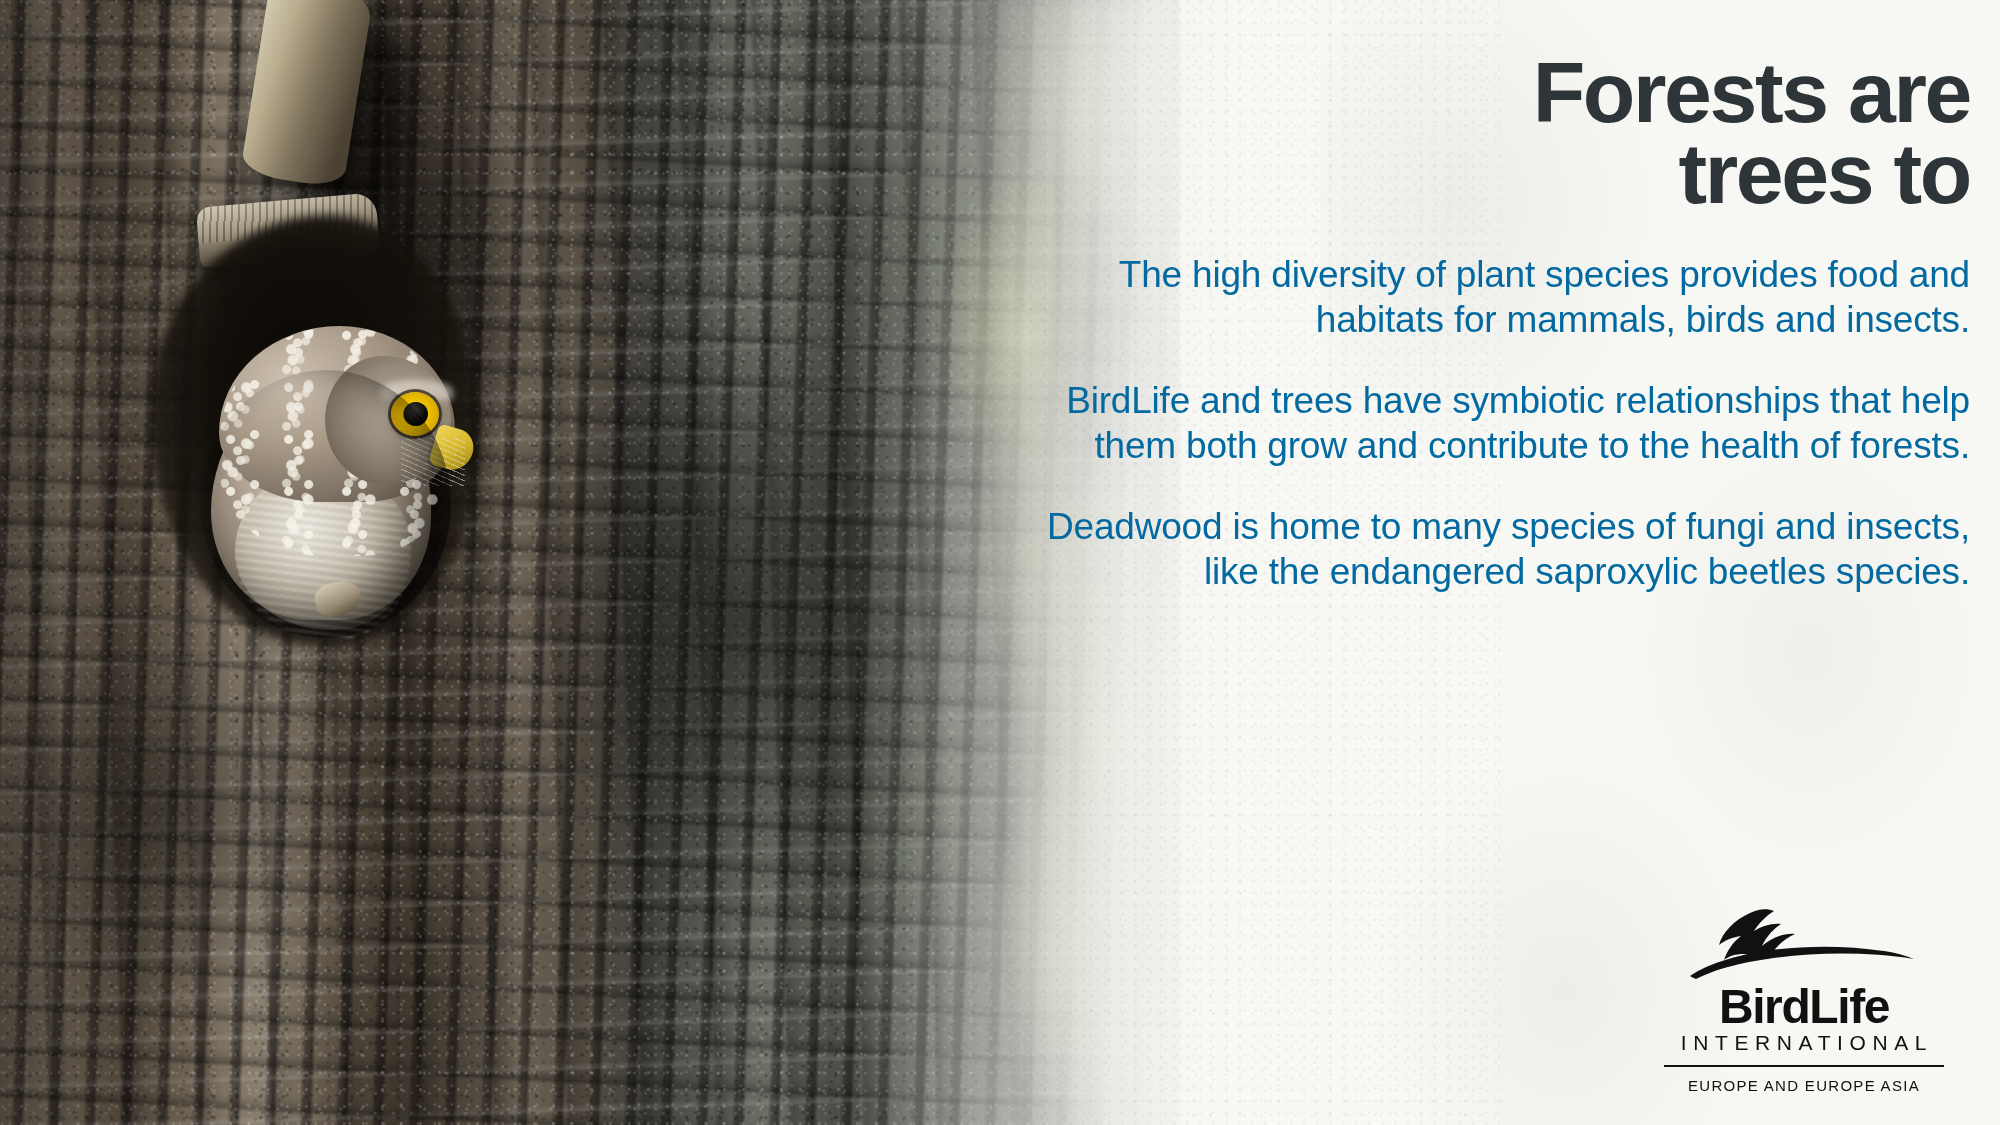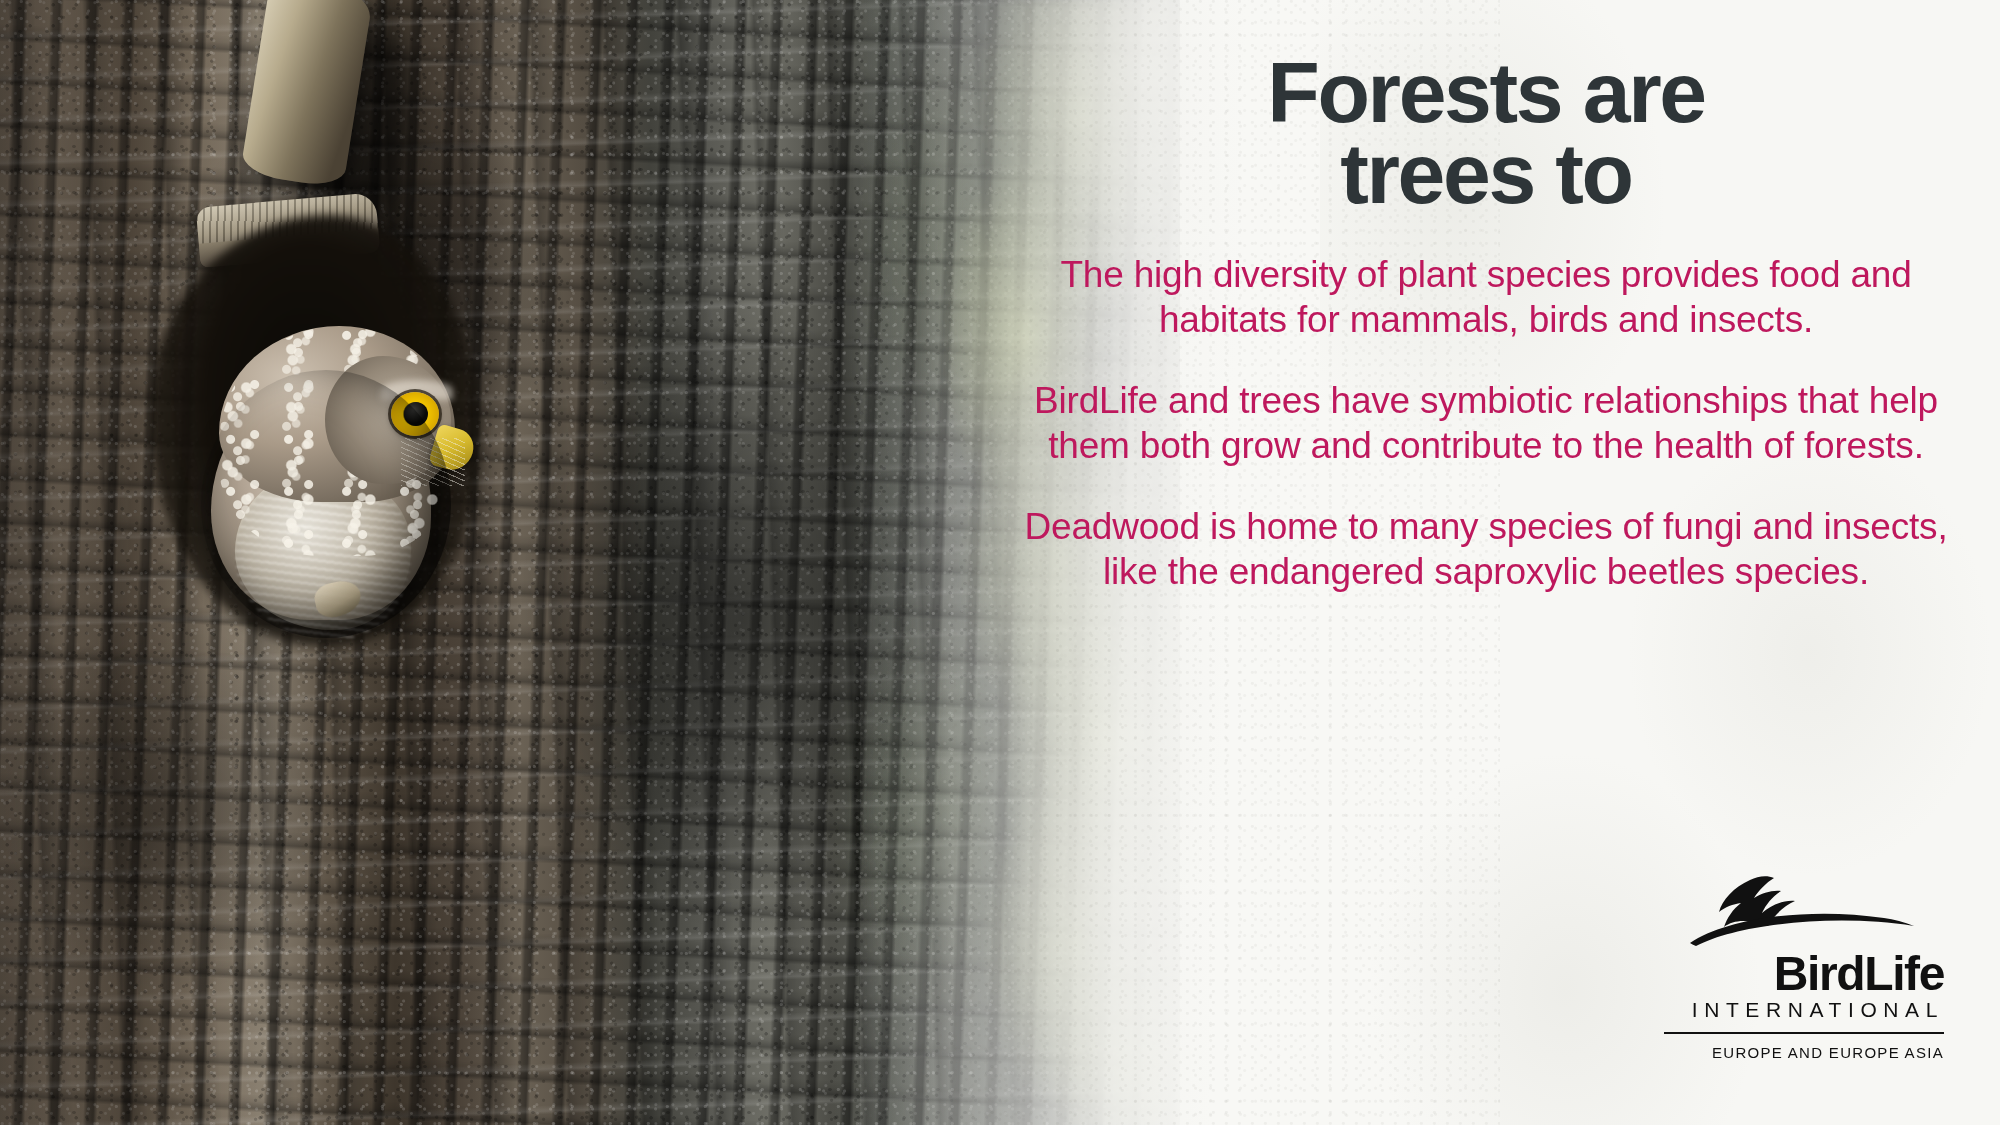--- a/index.html
+++ b/index.html
@@ -259,41 +259,41 @@
     position:absolute;left:1320px;top:0;width:680px;height:1125px;
     background:
       radial-gradient(ellipse 300px 380px at 20% 18%, rgba(196,198,186,.22), transparent 70%),
       radial-gradient(ellipse 260px 320px at 72% 58%, rgba(200,200,190,.18), transparent 70%),
       radial-gradient(ellipse 280px 340px at 36% 88%, rgba(198,198,188,.20), transparent 70%);
     pointer-events:none;
   }
 
   
   .content{
-    position:absolute;right:44px;top:0;width:940px;height:1062px;
-    text-align:center;
+    position:absolute;right:30px;top:0;width:940px;height:1062px;
+    text-align:right;
   }
   .headline{
     margin:0;padding:52px 0 0 0;
     font-family:"Liberation Sans",sans-serif;
     font-weight:bold;font-size:86px;line-height:.94;
     letter-spacing:-2.4px;color:#2e3538;
   }
   .body-copy{margin-top:38px;}
   .para{
     margin:0 0 36px 0;
     font-family:"Liberation Sans",sans-serif;
     font-weight:normal;font-size:37px;line-height:1.22;
-    color:#be185d;letter-spacing:-.2px;
+    color:#0369a1;letter-spacing:-.2px;
   }
   .para:last-child{margin-bottom:16px;}
 
   
   .logo{
-    position:absolute;right:56px;bottom:65px;width:280px;text-align:right;
+    position:absolute;right:56px;bottom:32px;width:280px;text-align:center;
     color:#111;
   }
   .logo-bird{display:block;margin:0 auto 2px auto;}
   .logo-word{
     font-family:"Liberation Sans",sans-serif;font-weight:bold;
     font-size:48px;line-height:1;letter-spacing:-1.4px;color:#111;
   }
   .logo-sub{
     font-family:"Liberation Sans",sans-serif;font-weight:normal;
     font-size:21px;line-height:1;letter-spacing:6.6px;color:#111;

